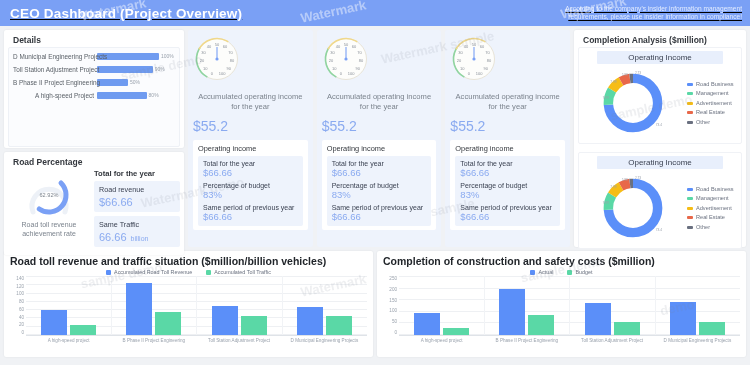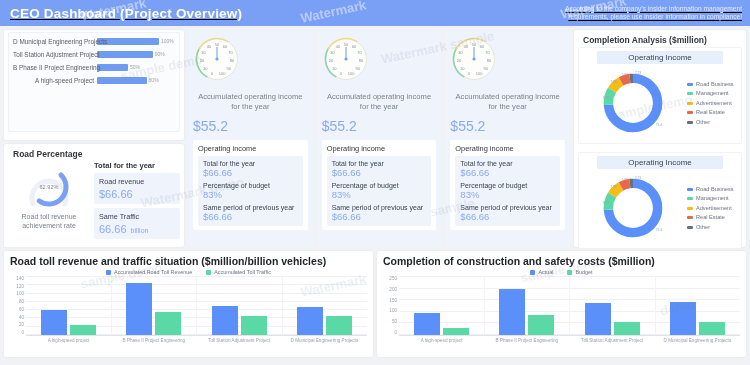--- a/index.html
+++ b/index.html
@@ -180,20 +180,21 @@
 <div class="topbar">
   <div class="topbar-title">CEO Dashboard (Project Overview)</div>
   <div class="topbar-note">According to the company's insider information management requirements, please use insider information in compliance!</div>
 </div>
 
 <div class="body-wrap">
 
   <div class="col-left">
 
     <div class="panel details-box">
+      <div class="panel-title">Details</div>
       <div class="sub-card">
         <div class="hbars" id="inv-bars">
             <div class="hbar-row">
               <div class="hbar-label">D Municipal Engineering Projects</div>
               <div class="hbar-track">
                 <div class="hbar-fill" style="width:62px"></div>
                 <div class="hbar-val">100%</div>
               </div>
             </div>
             <div class="hbar-row">

